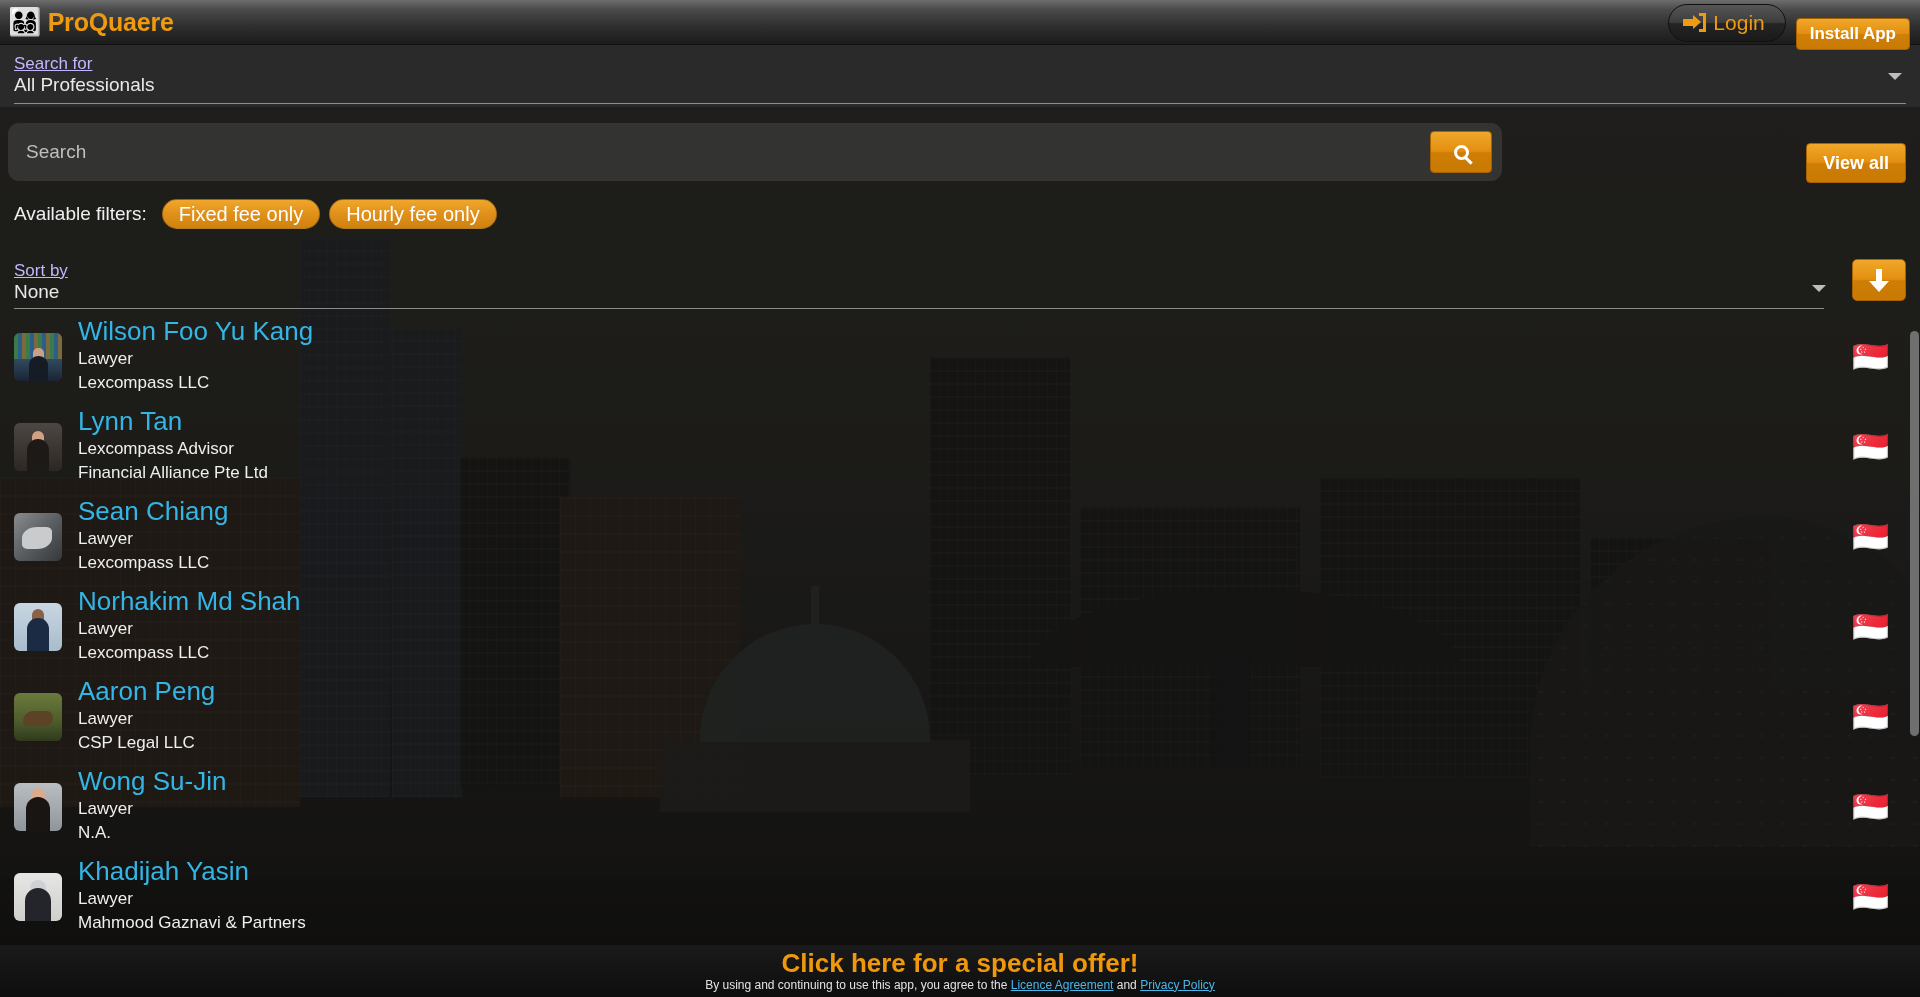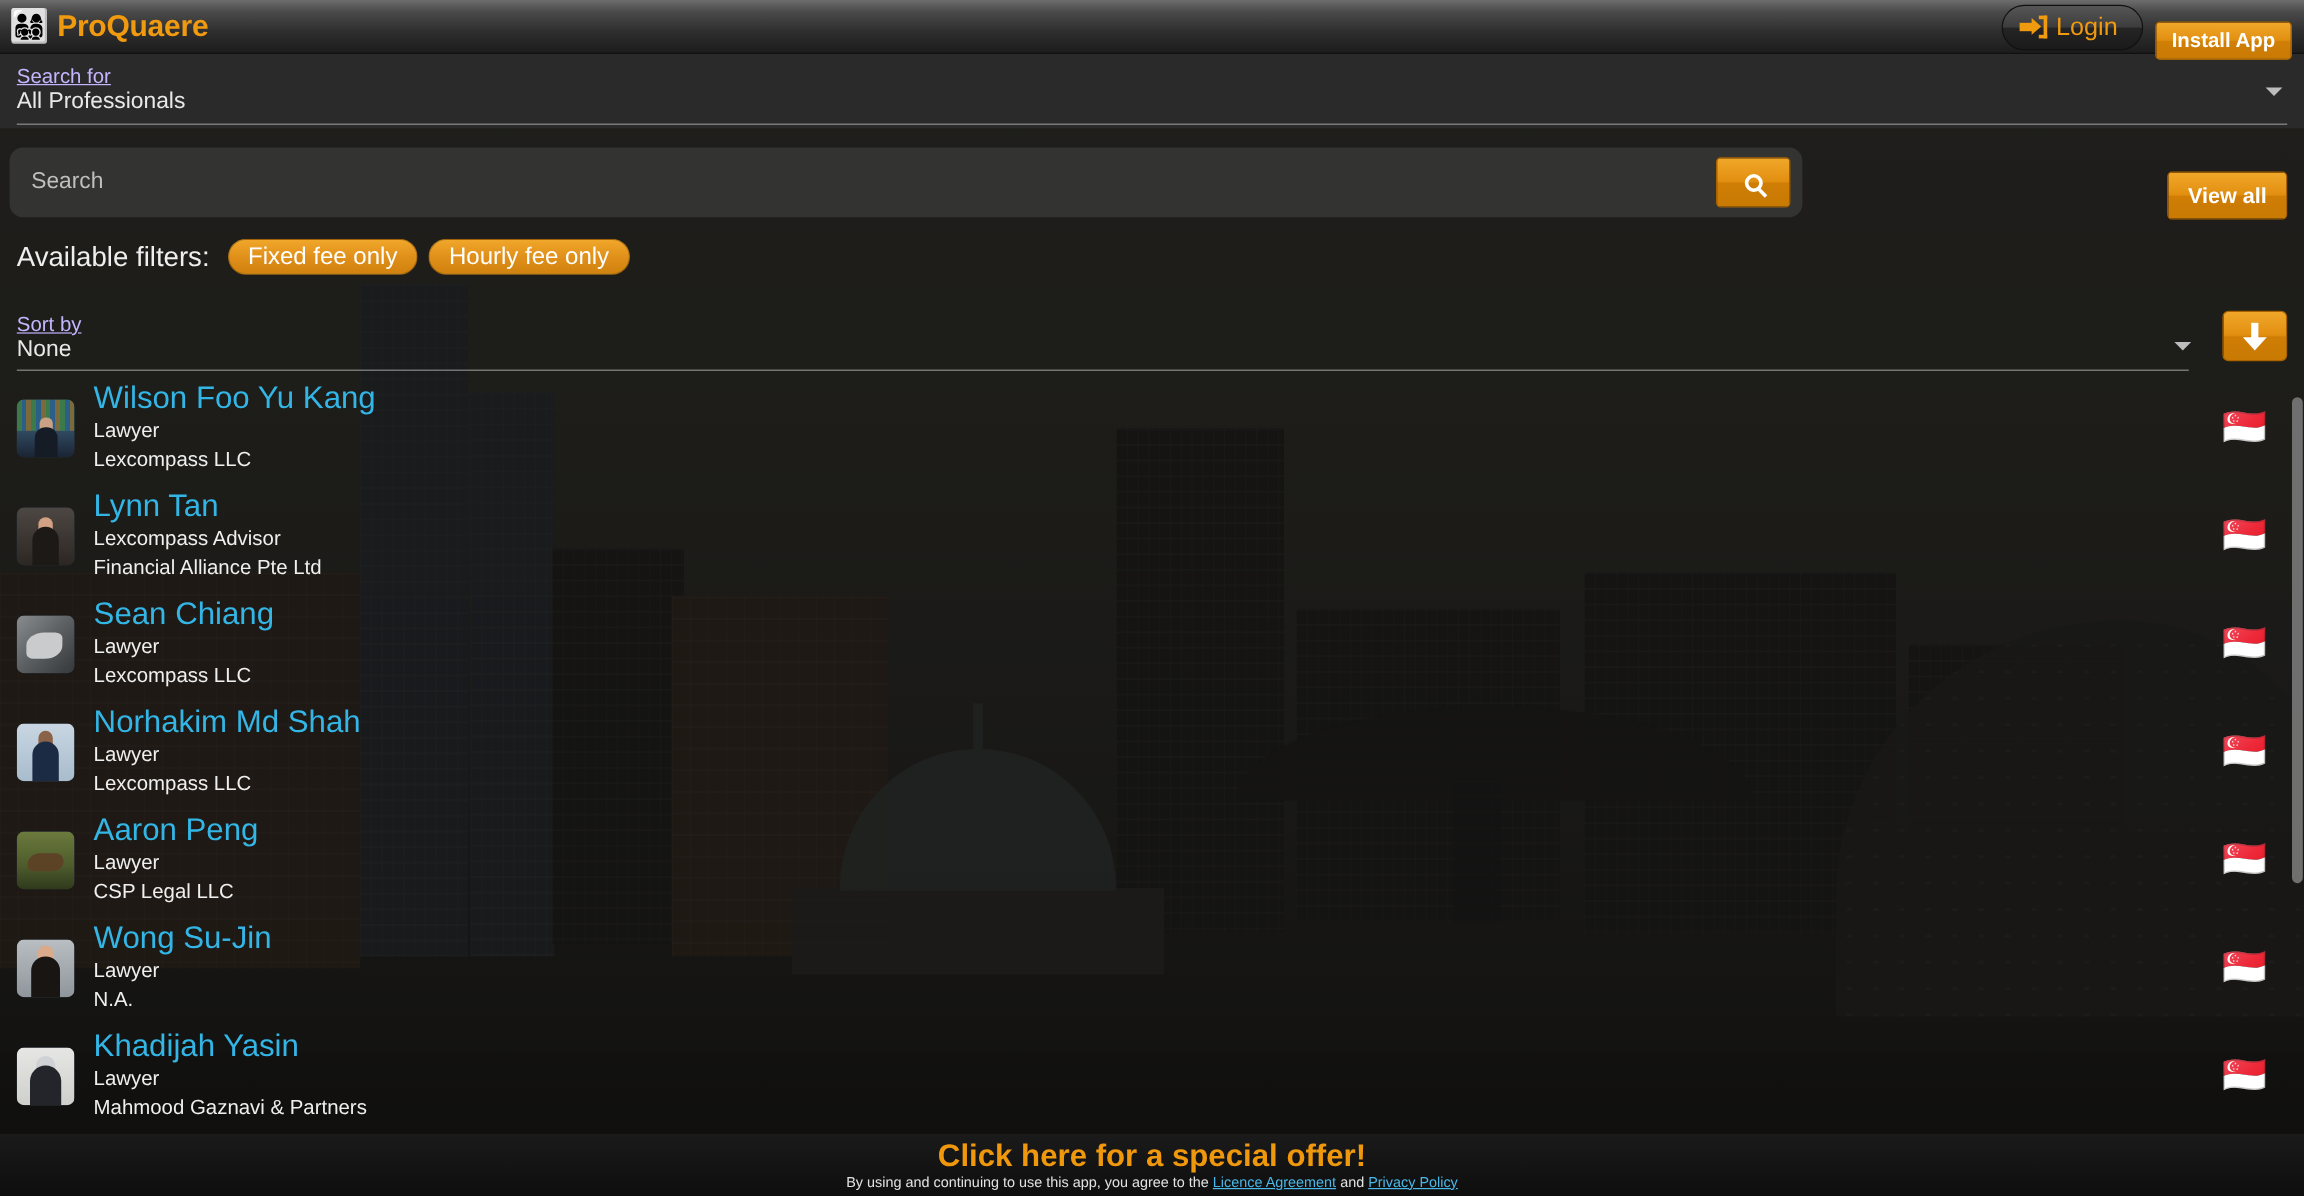--- a/index.html
+++ b/index.html
@@ -185,21 +185,21 @@
     background:linear-gradient(180deg,#f0a72a 0%,#e28f10 48%,#cf7d05 52%,#c87a03 100%);
     border:1px solid #a86200;
     color:#fff; font-size:18px; font-weight:bold; cursor:pointer;margin-top:12px;
   }
 
   
   #filters-row {
     position:absolute; top:197px; left:14px; height:34px;
     display:flex; align-items:center; gap:9px; z-index:25;
   }
-  #filters-label { color:#efefef; font-size:23px; margin-right:6px; }
+  #filters-label { color:#efefef; font-size:19px; margin-right:6px; }
   .pill {
     height:30px; padding:0 16px; border-radius:15px;
     display:flex; align-items:center;
     background:linear-gradient(180deg,#f0a72a 0%,#e0901a 50%,#d0820e 100%);
     color:#fff; font-size:20px; cursor:pointer;
     border:1px solid rgba(0,0,0,.25);
   }
 
   
   #sort-row {

